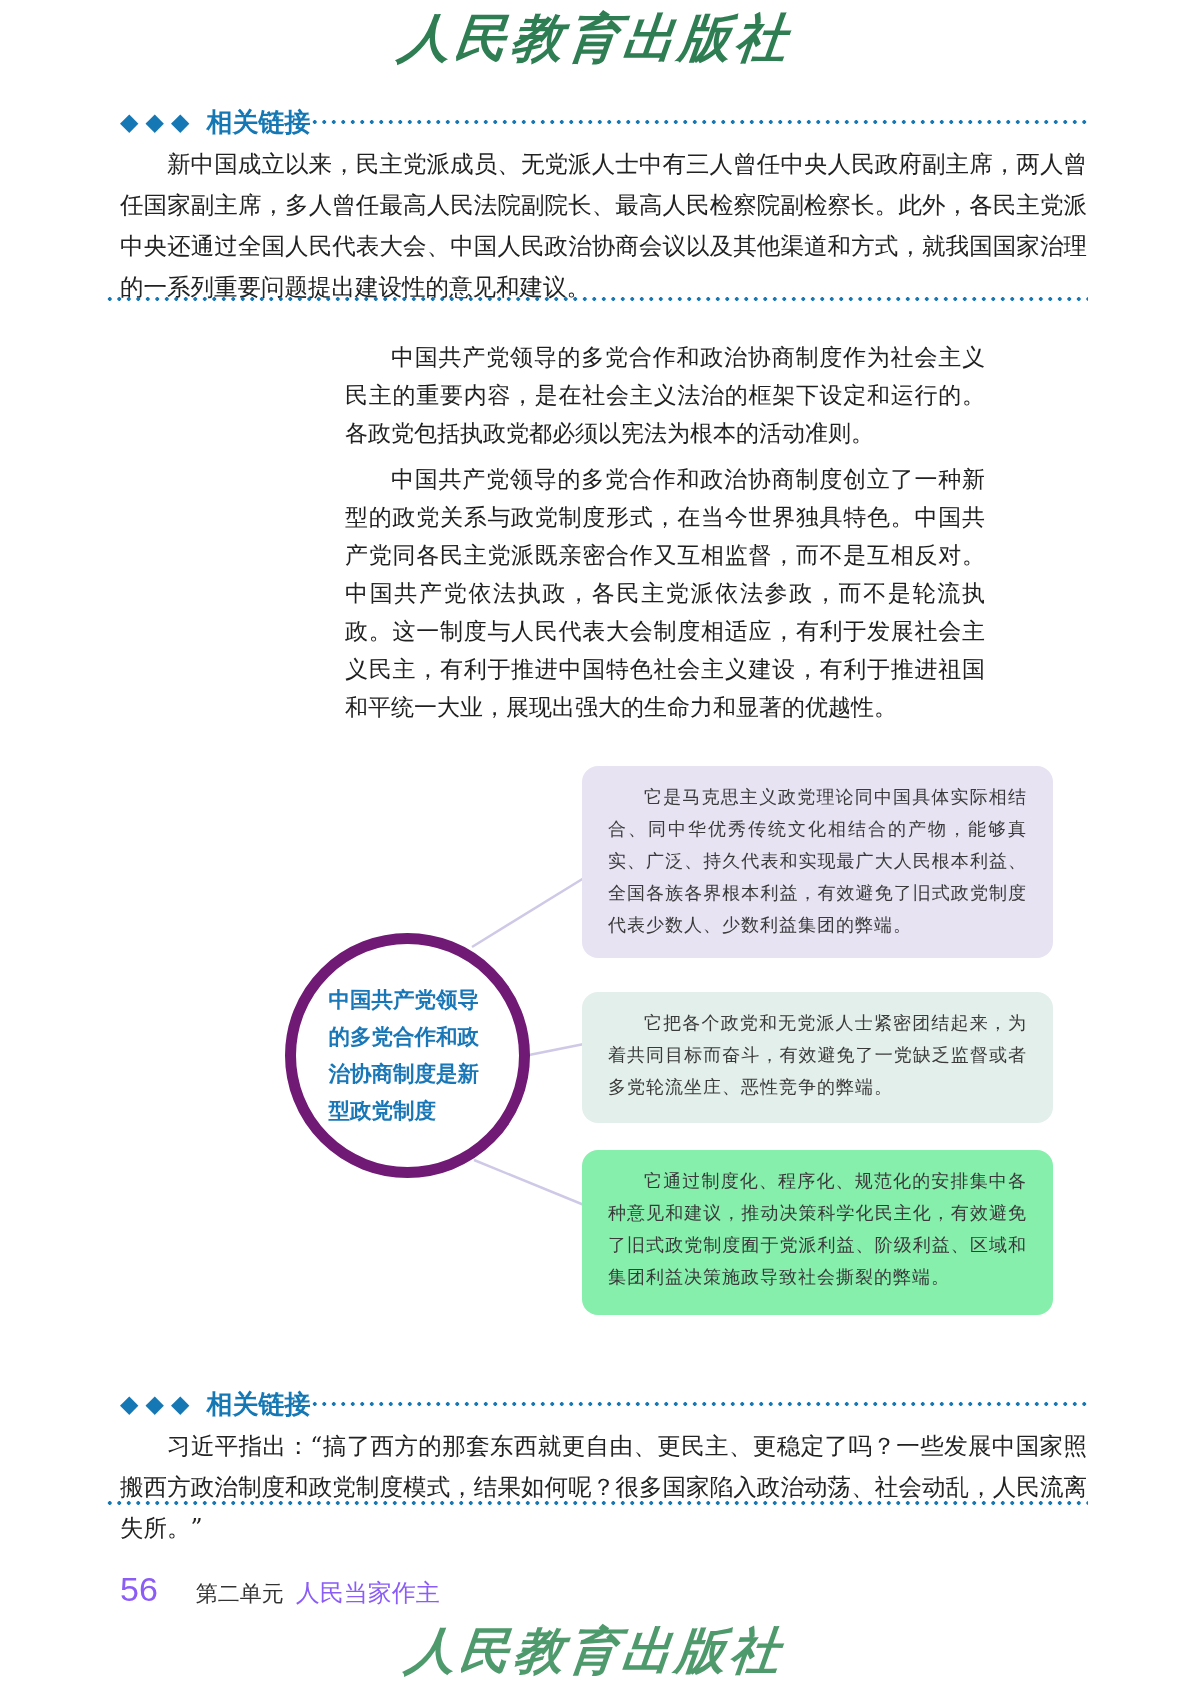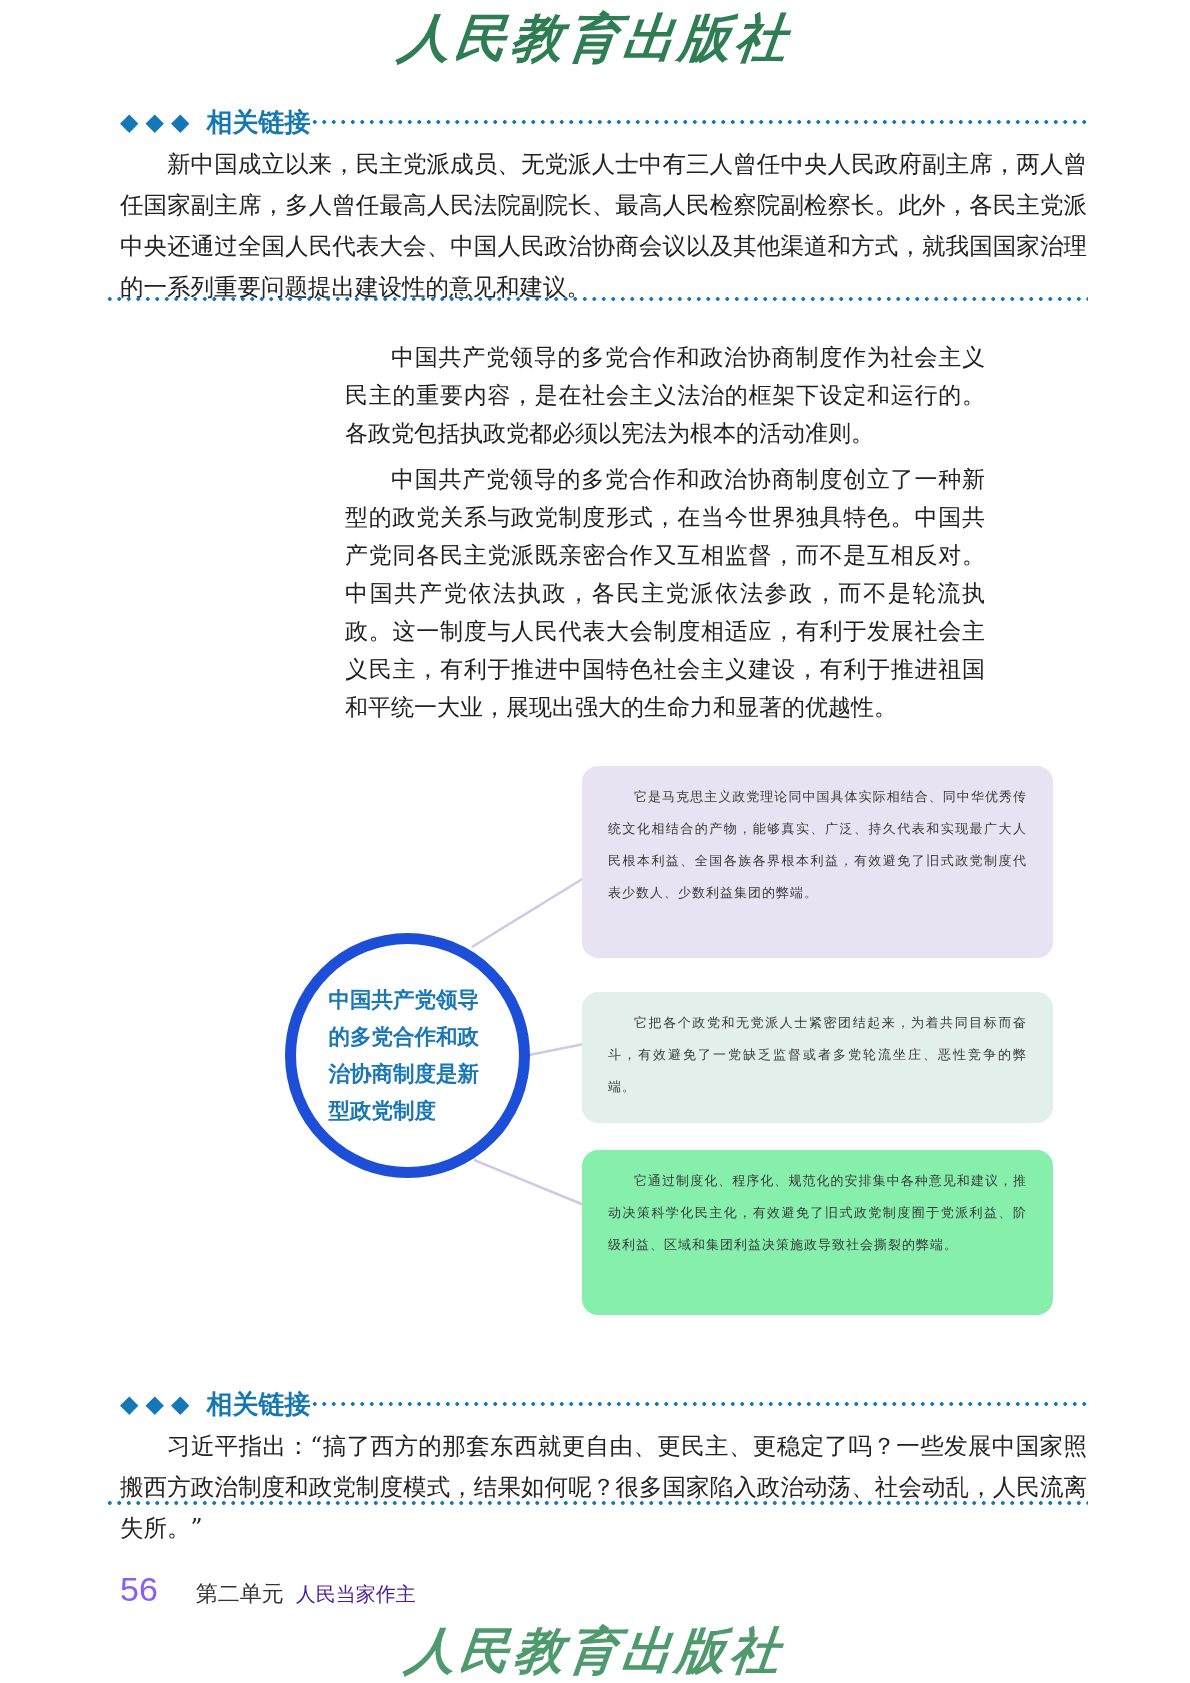--- a/index.html
+++ b/index.html
@@ -56,50 +56,50 @@
   
   .main-text{
     position:absolute;left:337px;top:330px;width:656px;
     font-size:23px;line-height:38px;text-align:justify;color:#1f1f1f;
   }
   .main-text p{margin:8px;text-indent:2em;}
   
   .diagram-svg{position:absolute;left:0;top:0;width:1190px;height:1683px;}
   .center-circle{
     position:absolute;left:285px;top:933px;width:223px;height:223px;
-    background:#ffffff;border:11px solid #1d4ed8;border-radius:50%;
+    background:#ffffff;border:11px solid #701a75;border-radius:50%;
     display:flex;align-items:center;justify-content:center;box-sizing:content-box;
   }
   .center-circle .circle-text{
     width:158px;
     font-family:"Liberation Sans", sans-serif;
     font-size:21.5px;font-weight:bold;line-height:37px;
     color:#1a77b7;text-align:left;
   }
   .branch-box{
     position:absolute;left:582px;width:471px;border-radius:16px;
     padding:15px 26px;box-sizing:border-box;
     font-family:"DejaVu Serif", serif;
-    font-size:13px;line-height:32px;letter-spacing:1px;
+    font-size:18px;line-height:32px;letter-spacing:1px;
     text-align:justify;text-indent:2em;color:#3a3a3a;
   }
   .branch-1{top:766px;height:192px;background:#e7e3f2;}
   .branch-2{top:992px;height:131px;background:#e3efeb;}
   .branch-3{top:1150px;height:165px;background:#86efac;}
   
   .footer{
     position:absolute;left:120px;top:1570px;height:30px;
     display:flex;align-items:baseline;
   }
   .page-number{
     font-family:"Liberation Sans", sans-serif;
     font-size:34px;color:#8b5cf6;margin-right:38px;
   }
   .footer-unit{font-size:22px;color:#333333;margin-right:12px;}
-  .footer-title{font-size:20px;color:#4c1d95;}
+  .footer-title{font-size:24px;color:#8b5cf6;}
 </style>
 </head>
 <body>
 
 <div class="page">
 
   <div class="logo logo-top">人民教育出版社</div>
 
   <div class="rl-heading rl1-heading">
     <span class="diamonds">◆◆◆</span>

